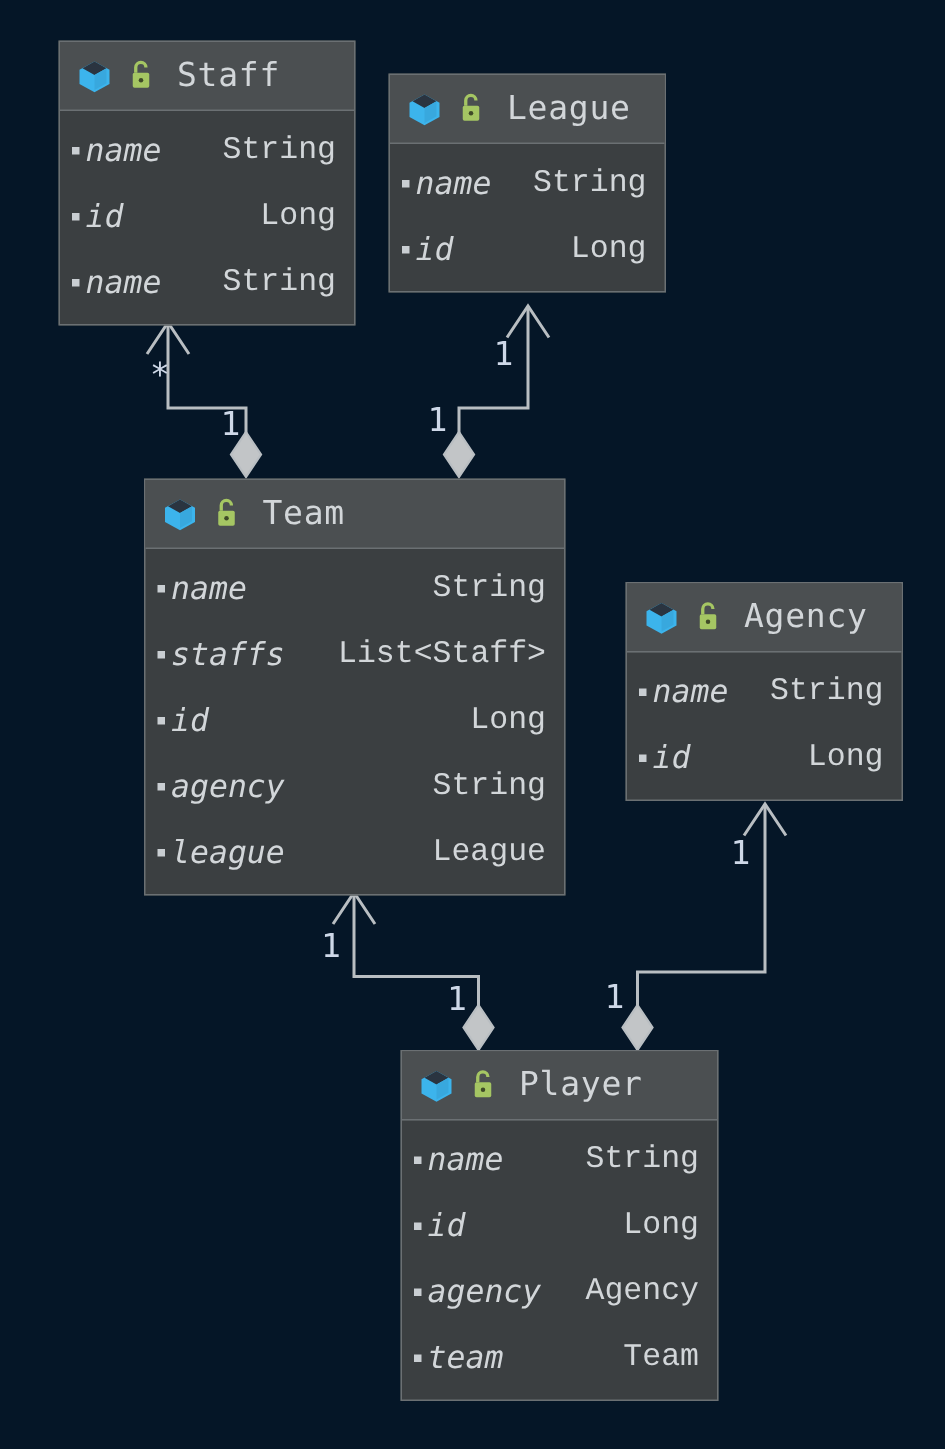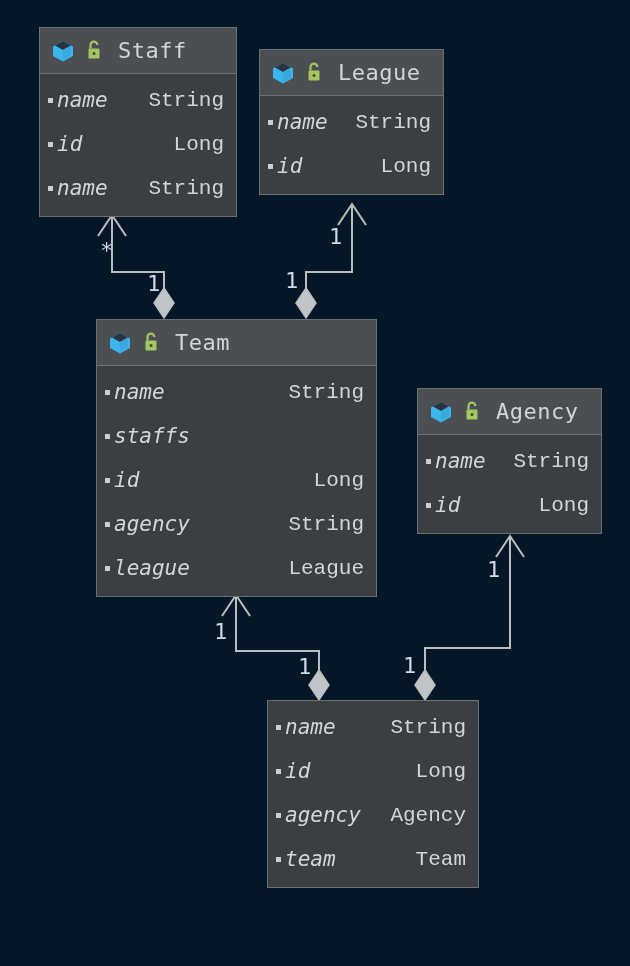--- a/index.html
+++ b/index.html
@@ -232,20 +232,21 @@
       <div class="field-row">
         <span class="field-bullet"></span>
         <span class="field-name">name</span>
         <span class="field-spacer"></span>
         <span class="field-type">String</span>
       </div>
       <div class="field-row">
         <span class="field-bullet"></span>
         <span class="field-name">staffs</span>
         <span class="field-spacer"></span>
+        <span class="field-type">List&lt;Staff&gt;</span>
       </div>
       <div class="field-row">
         <span class="field-bullet"></span>
         <span class="field-name">id</span>
         <span class="field-spacer"></span>
         <span class="field-type">Long</span>
       </div>
       <div class="field-row">
         <span class="field-bullet"></span>
         <span class="field-name">agency</span>
@@ -285,20 +286,33 @@
       <div class="field-row">
         <span class="field-bullet"></span>
         <span class="field-name">id</span>
         <span class="field-spacer"></span>
         <span class="field-type">Long</span>
       </div>
     </div>
   </div>
 
   <div class="uml-class" style="left:267px; top:700px; width:212px;">
+    <div class="class-header">
+      <svg class="icon-cube" width="26" height="26" viewBox="0 0 26 26">
+        <polygon points="13,3 23,8.5 23,18 13,23.5 3,18 3,8.5" fill="#3cb4ec"></polygon>
+        <polygon points="13,3 21,7.5 13,12 5,7.5" fill="#2a3440"></polygon>
+        <polygon points="13,12 21,7.5 21,17.5 13,22" fill="#38a8de"></polygon>
+      </svg>
+      <svg class="icon-lock" width="20" height="24" viewBox="0 0 20 24">
+        <path d="M 6.5 9.5 L 6.5 6 A 3.4 3.4 0 0 1 13.3 6" fill="none" stroke="#a5c663" stroke-width="2.2"></path>
+        <rect x="4.5" y="9.5" width="11" height="10" rx="1.2" fill="#a5c663"></rect>
+        <circle cx="10" cy="14.5" r="1.5" fill="#3f4a28"></circle>
+      </svg>
+      <span class="class-title">Player</span>
+    </div>
     <div class="class-body">
       <div class="field-row">
         <span class="field-bullet"></span>
         <span class="field-name">name</span>
         <span class="field-spacer"></span>
         <span class="field-type">String</span>
       </div>
       <div class="field-row">
         <span class="field-bullet"></span>
         <span class="field-name">id</span>

